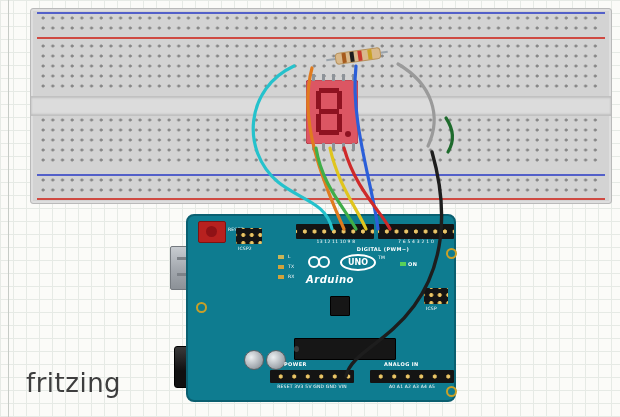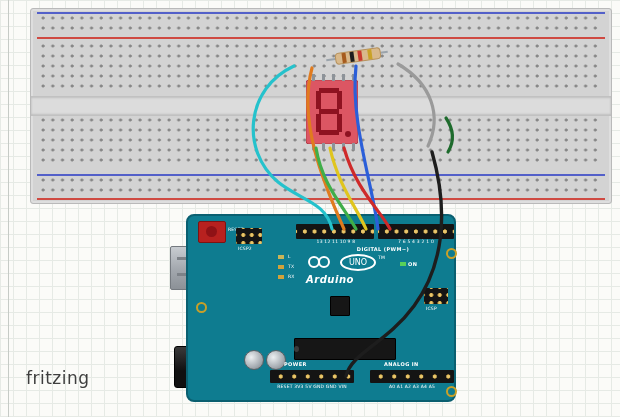--- a/index.html
+++ b/index.html
@@ -58,34 +58,34 @@
   .header{position:absolute;background:#141414;border-radius:1px;
     background-image:radial-gradient(circle, #e8c66c 1.6px, #b68f35 2px, transparent 2.3px);
     background-size:9.7px 100%;background-position:4px 50%;background-repeat:repeat-x;}
   .icsp{position:absolute;background:#141414;border-radius:1px;
     background-image:radial-gradient(circle, #e8c66c 1.5px, #b68f35 1.9px, transparent 2.2px);
     background-size:8.5px 8px;background-position:3px 3px;}
   .reset-btn{position:absolute;left:10px;top:5px;width:26px;height:20px;background:#b7211f;border-radius:2px;border:1px solid #7d1312;}
   .reset-btn .cap{position:absolute;left:7px;top:4px;width:11px;height:11px;border-radius:50%;background:#8f1216;}
   .ring{position:absolute;width:12px;height:12px;border:2px solid #fff;border-radius:50%;box-sizing:border-box;}
   .uno-oval{position:absolute;left:152px;top:38px;width:36px;height:17px;border:2px solid #fff;border-radius:50%;
-    color:#fff;font-size:8px;font-weight:normal;text-align:center;line-height:13px;box-sizing:border-box;}
+    color:#fff;font-size:8px;font-weight:bold;text-align:center;line-height:13px;box-sizing:border-box;}
   .arduino-word{position:absolute;left:118px;top:58px;color:#fff;font-size:10px;font-style:italic;font-weight:bold;letter-spacing:.5px;}
   .chip{position:absolute;background:#161616;border:1px solid #000;border-radius:1px;}
   .chip.big::before{content:"";position:absolute;left:-1px;top:7px;width:5px;height:6px;border-radius:50%;background:#3a3a3a;}
   .cap-cyl{position:absolute;width:18px;height:18px;border-radius:50%;border:1px solid #5c6166;
     background:radial-gradient(circle at 35% 35%, #eceff1, #a7adb3 60%, #777d83);}
   .led{position:absolute;width:6px;height:4px;}
   .mhole{position:absolute;width:7px;height:7px;border:2px solid #c9a028;border-radius:50%;background:#0e7c90;box-sizing:content-box;}
 
   
   .wires{position:absolute;left:0;top:0;width:620px;height:417px;z-index:6;pointer-events:none;}
 
   
-  .fritzing-logo{position:absolute;left:26px;top:368px;font-size:17px;color:#3e3e3e;letter-spacing:.5px;z-index:1;text-align:center;}
+  .fritzing-logo{position:absolute;left:26px;top:368px;font-size:26px;color:#3e3e3e;letter-spacing:.5px;z-index:1;text-align:center;}
 </style>
 </head>
 <body>
 
 <div class="stage">
   <div class="margin-line"></div>
 
   <div class="breadboard">
     <div class="bb-line blue line-top-blue"></div>
     <div class="dots rail-top"></div>

